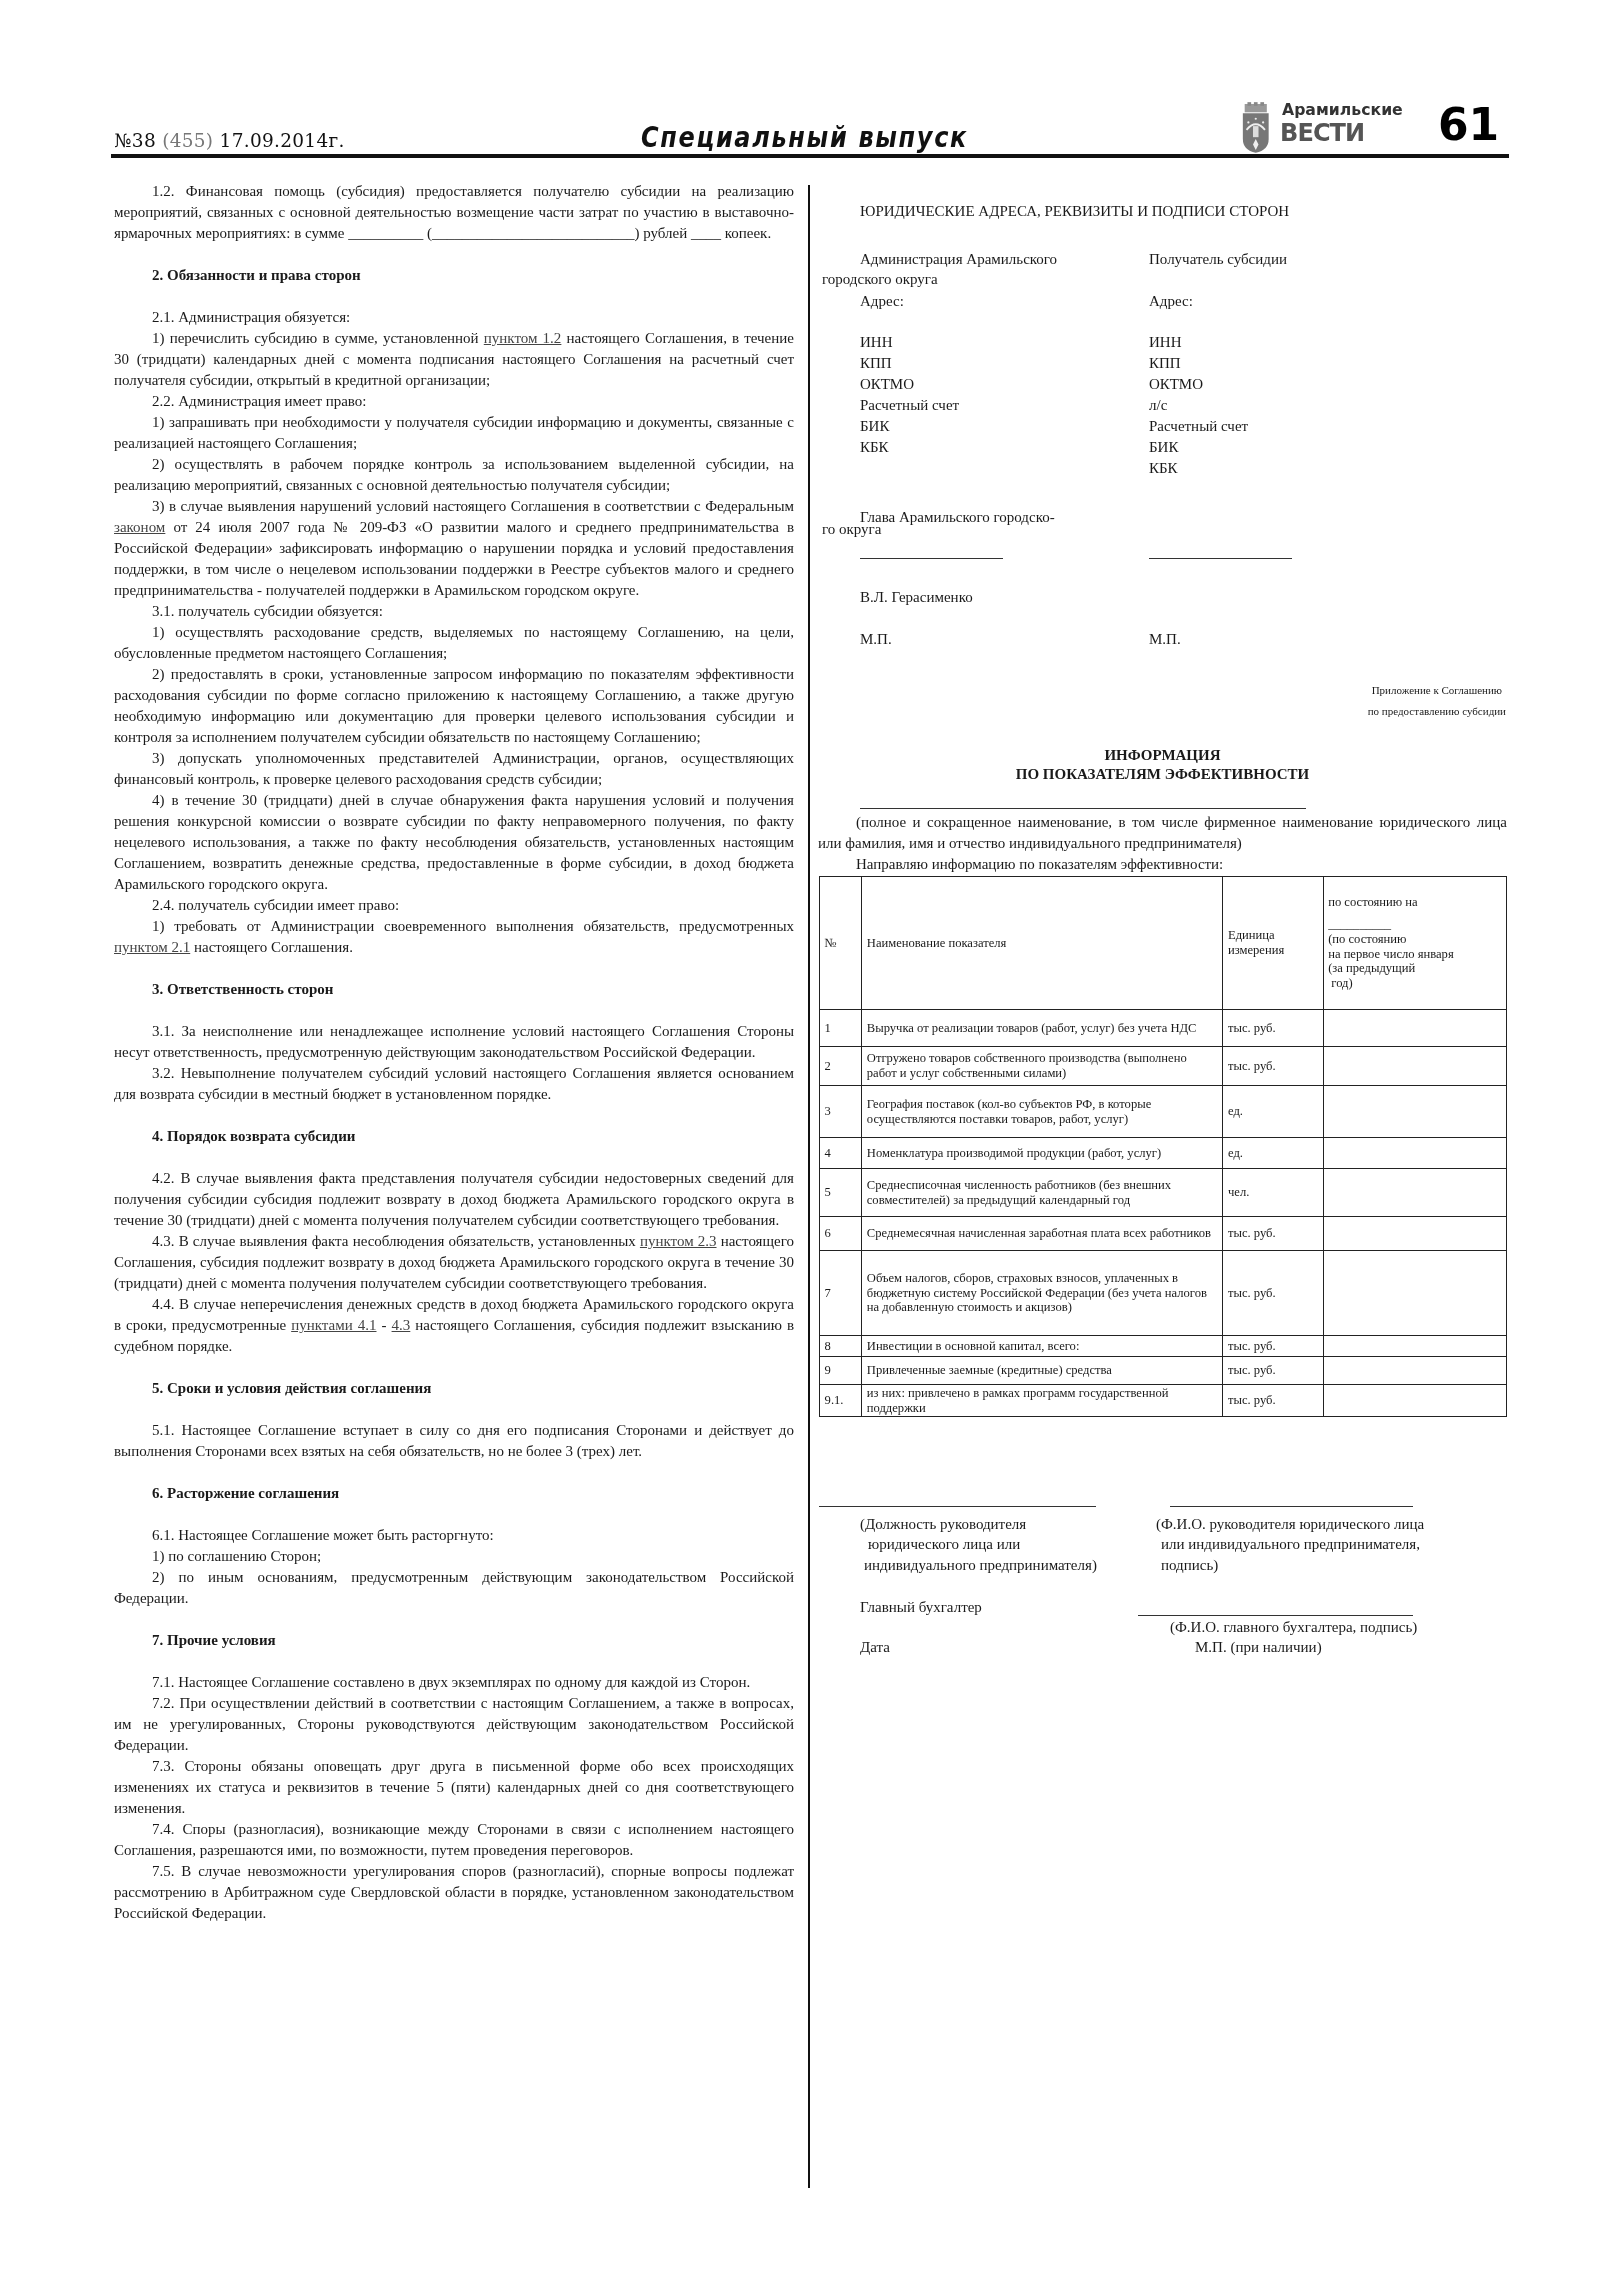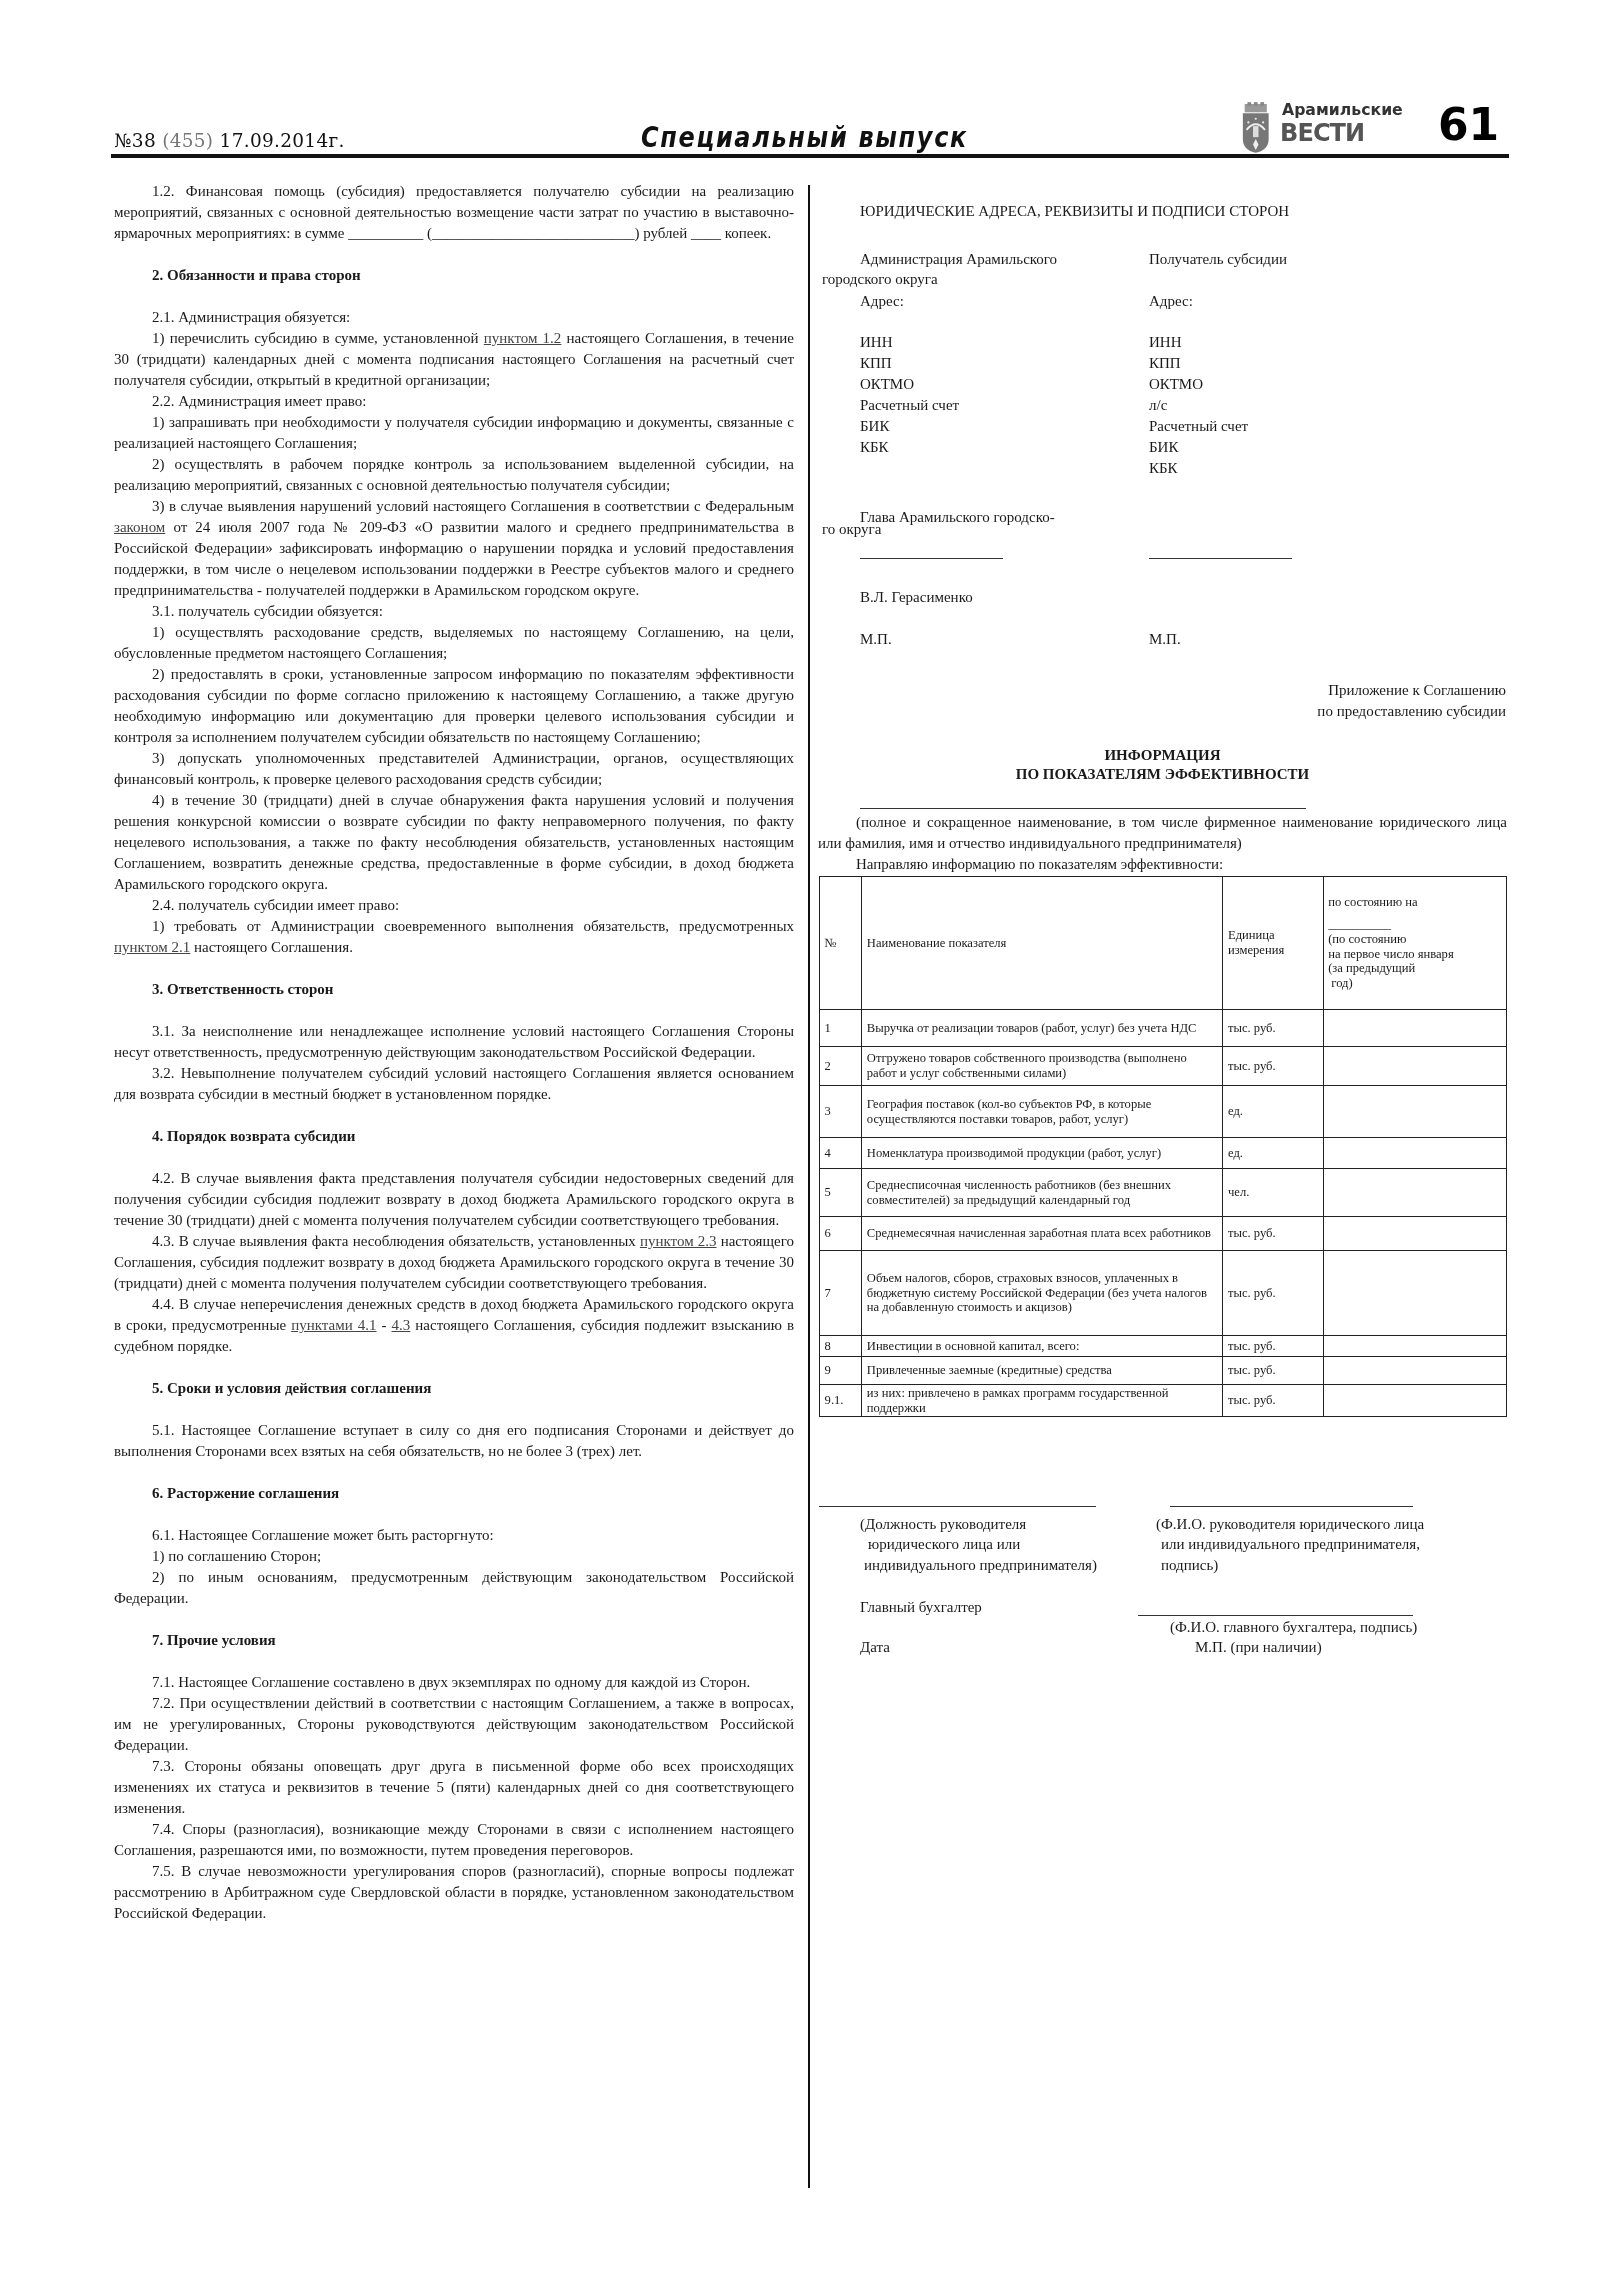--- a/index.html
+++ b/index.html
@@ -27,21 +27,21 @@
   .col p { margin: 0; text-align: justify; }
   .col p.ind { text-indent: 38px; }
   .col .gap { height: 21px; }
   .col h3 { margin: 0; font-size: 15px; font-weight: bold; text-indent: 38px; line-height: 21px; }
   .lnk { text-decoration: underline; color: #444; }
 
   
   .r { position: absolute; font-size: 15px; line-height: 21px; white-space: nowrap; }
   .sigline { position: absolute; height: 0.9px; background: #333; }
 
-  .appendix { position: absolute; right: 113px; top: 680px; text-align: right; font-size: 15px; line-height: 21px; }
+  .appendix { position: absolute; right: 113px; top: 680px; text-align: center; font-size: 11px; line-height: 21px; }
   .info-title { position: absolute; left: 818px; width: 689px; top: 746px; text-align: center; font-weight: bold; font-size: 15px; line-height: 19.4px; }
 
   .intro { position: absolute; left: 818px; top: 808px; width: 689px; font-size: 15px; line-height: 21px; }
   .intro p { margin: 0; text-align: justify; }
 
   
   table.ind { position: absolute; left: 819px; top: 876px; width: 688px; border-collapse: collapse; font-size: 12.6px; line-height: 14.8px; }
   table.ind td, table.ind th { border: 1.5px solid #222; padding: 0 4.6px; vertical-align: middle; text-align: left; font-weight: normal; }
   table.ind th { height: 132px; }
   .c0 { width: 32px; } .c1 { width: 351px; } .c2 { width: 90px; }

